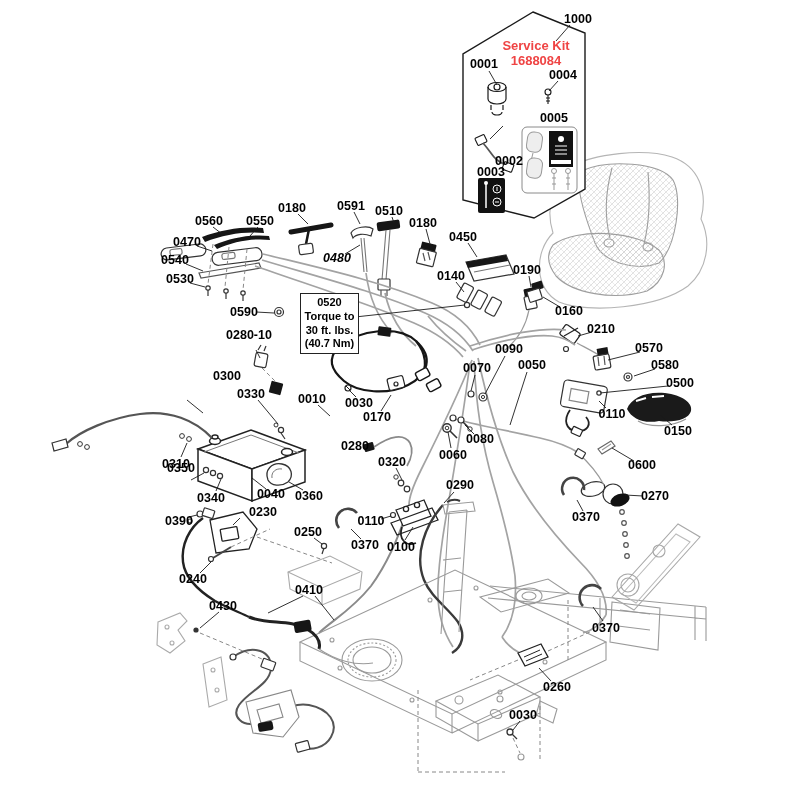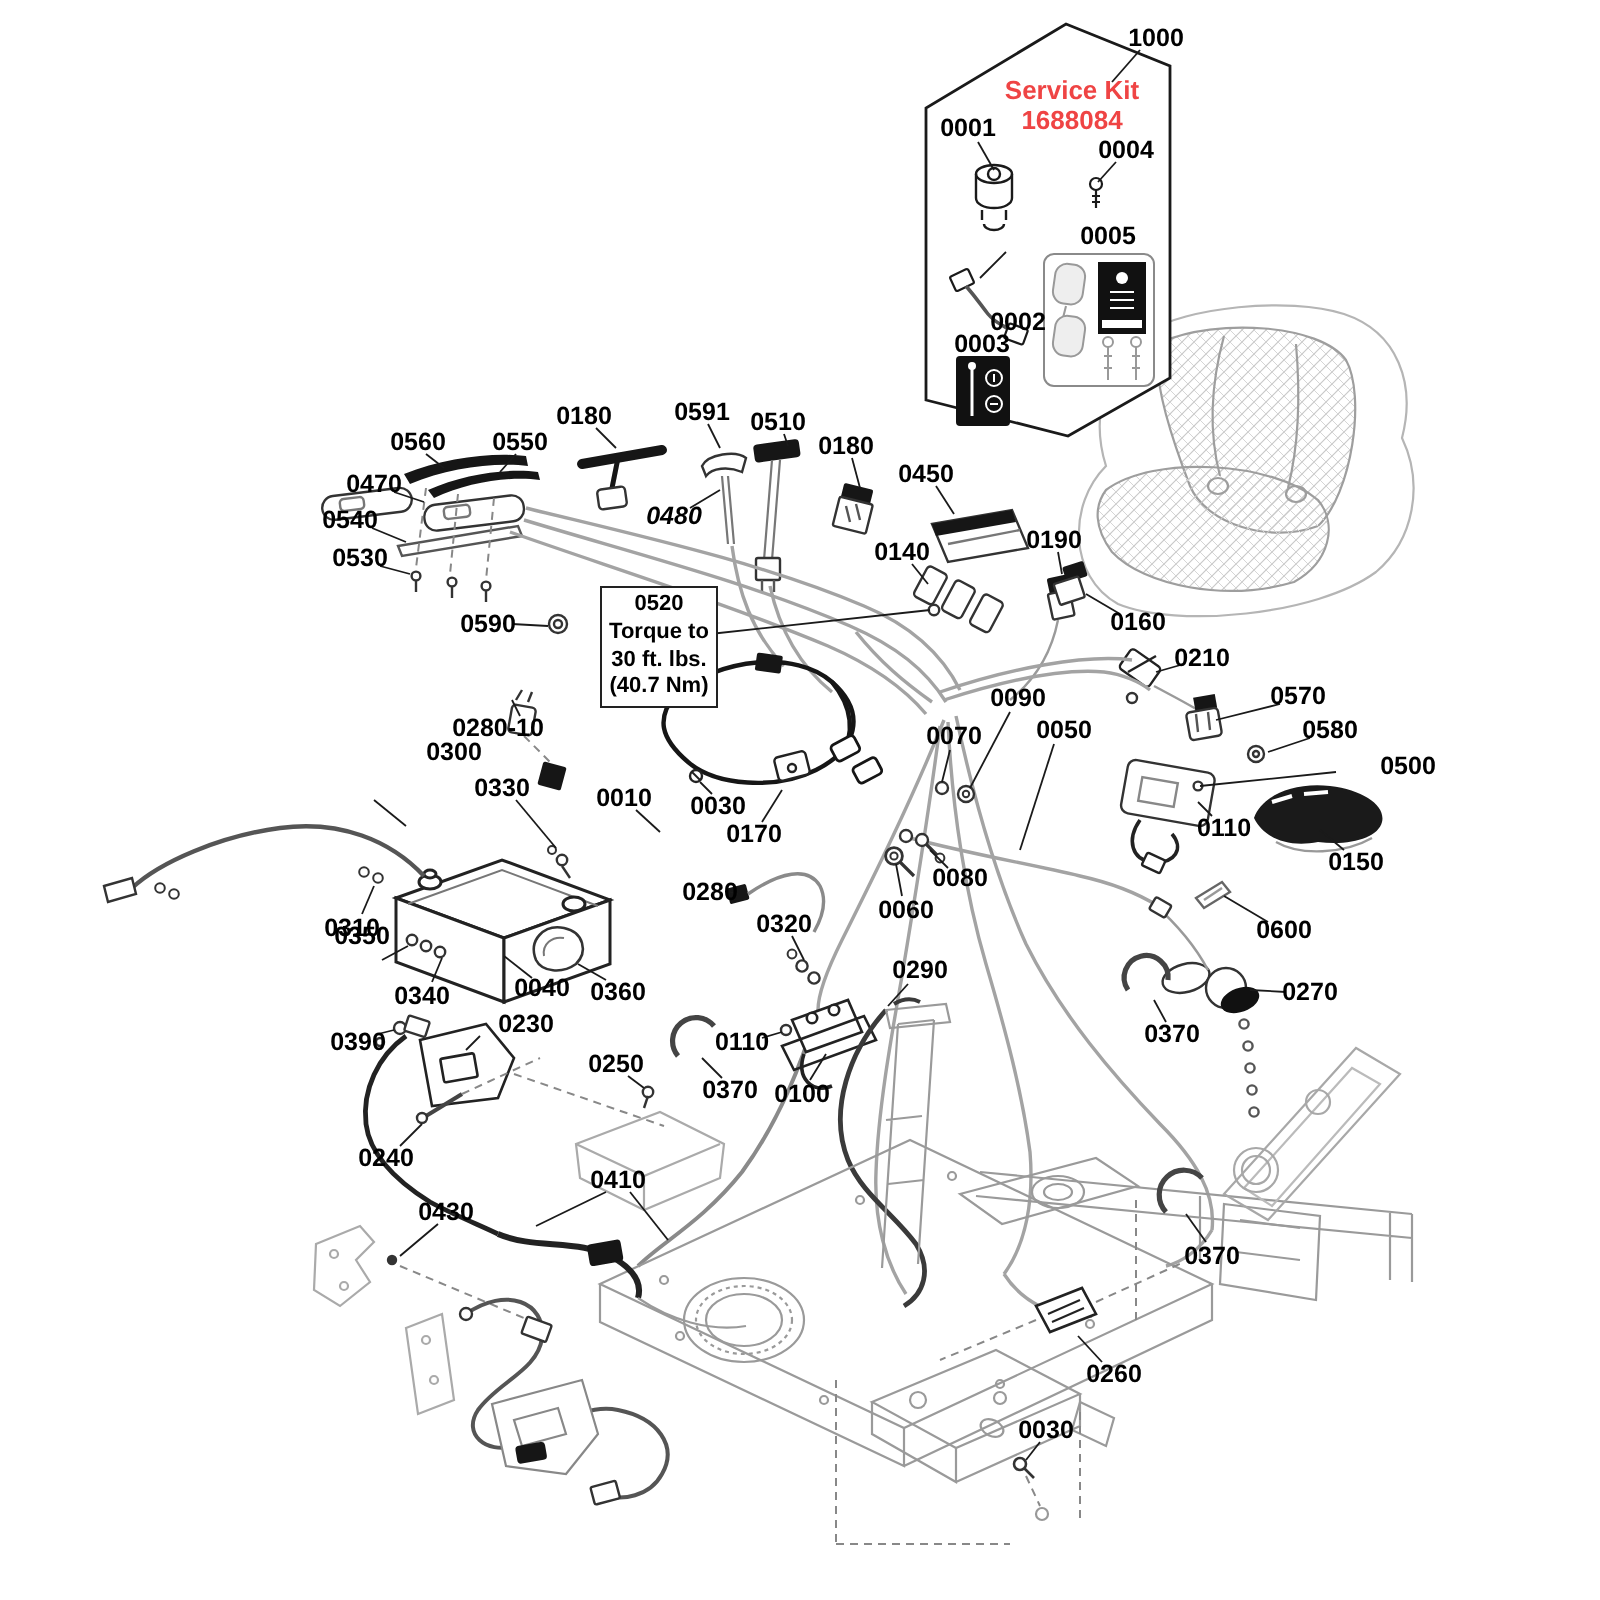--- a/index.html
+++ b/index.html
@@ -450,27 +450,27 @@
       <div class="callout" style="left: 187px; top: 242px;">0470</div>
       <div class="callout" style="left: 175px; top: 260px;">0540</div>
       <div class="callout" style="left: 180px; top: 279px;">0530</div>
       <div class="callout" style="left: 337px; top: 258px; font-style: italic;">0480</div>
       <div class="callout" style="left: 463px; top: 237px;">0450</div>
       <div class="callout" style="left: 451px; top: 276px;">0140</div>
       <div class="callout" style="left: 527px; top: 270px;">0190</div>
       <div class="callout" style="left: 244px; top: 312px;">0590</div>
       <div class="callout" style="left: 569px; top: 311px;">0160</div>
       <div class="callout" style="left: 601px; top: 329px;">0210</div>
-      <div class="callout" style="left: 249px; top: 364px;">0280-10</div>
+      <div class="callout" style="left: 249px; top: 335px;">0280-10</div>
       <div class="callout" style="left: 649px; top: 348px;">0570</div>
       <div class="callout" style="left: 509px; top: 349px;">0090</div>
       <div class="callout" style="left: 665px; top: 365px;">0580</div>
       <div class="callout" style="left: 477px; top: 368px;">0070</div>
       <div class="callout" style="left: 532px; top: 365px;">0050</div>
-      <div class="callout" style="left: 680px; top: 383px; margin-left: 24px;">0500</div>
+      <div class="callout" style="left: 680px; top: 383px;">0500</div>
       <div class="callout" style="left: 179px; top: 376px; margin-left: 48px;">0300</div>
       <div class="callout" style="left: 251px; top: 394px;">0330</div>
       <div class="callout" style="left: 312px; top: 399px;">0010</div>
       <div class="callout" style="left: 359px; top: 403px;">0030</div>
       <div class="callout" style="left: 377px; top: 417px;">0170</div>
       <div class="callout" style="left: 612px; top: 414px;">0110</div>
       <div class="callout" style="left: 678px; top: 431px;">0150</div>
       <div class="callout" style="left: 355px; top: 446px;">0280</div>
       <div class="callout" style="left: 392px; top: 462px;">0320</div>
       <div class="callout" style="left: 176px; top: 464px;">0310</div>

